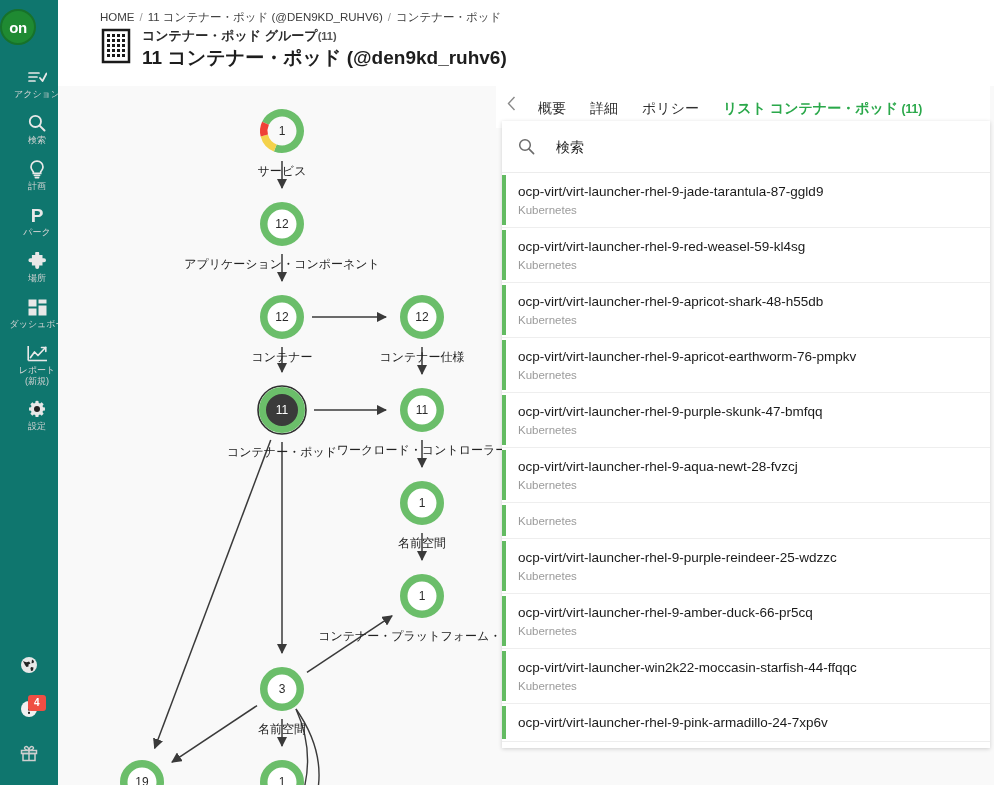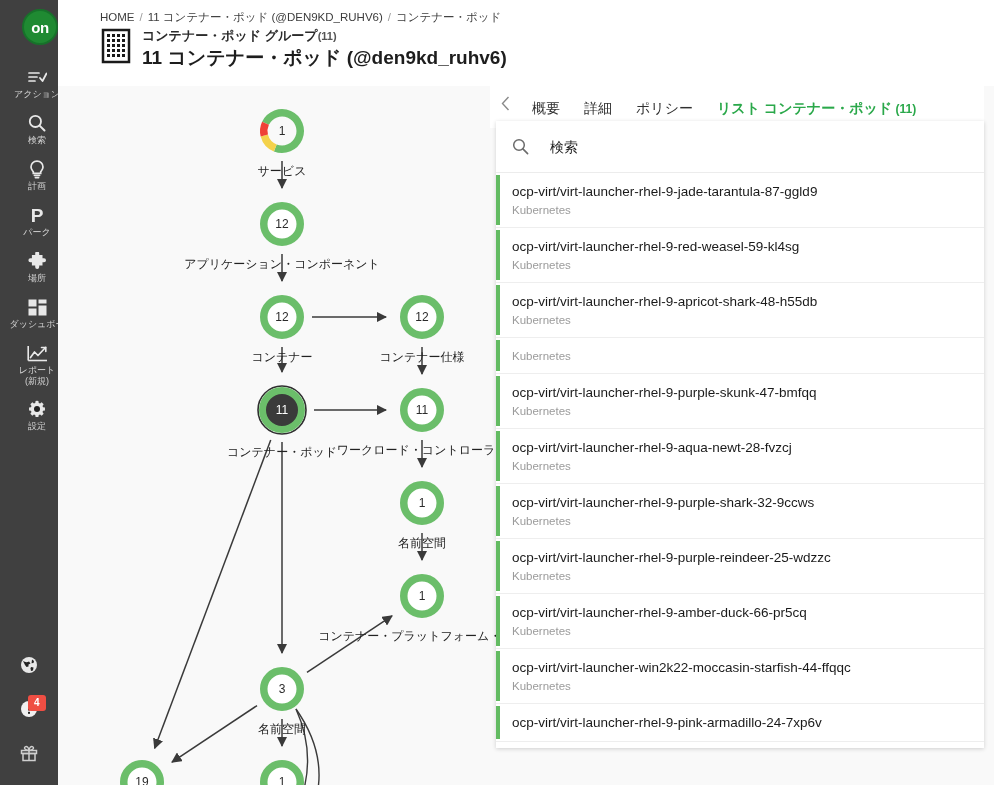--- a/index.html
+++ b/index.html
@@ -9,23 +9,23 @@
     overflow: hidden;
     background: #ffffff;
     font-family: "Liberation Sans", "DejaVu Sans", sans-serif;
   }
   #app { position: relative; width: 994px; height: 785px; overflow: hidden; }
 
   
   .sidebar {
     position: absolute; left: 0; top: 0;
     width: 58px; height: 785px;
-    background: #404040;
+    background: #0f766e;
     color: #dcdcdc;
-    display: flex; flex-direction: column; align-items: flex-end;
+    display: flex; flex-direction: column; align-items: flex-start;
   }
   .logo {
     margin-top: 9px; width: 36px; height: 36px; border-radius: 50%;
     background: #1f8a32;
     border: 2px solid #17722a;
     display: flex; align-items: center; justify-content: center;
     color: #ffffff; font-size: 15px; font-weight: bold; letter-spacing: -0.5px;
   }
   .nav-list { margin-top: 16px; width: 100%; }
   .nav-item {
@@ -78,21 +78,21 @@
     transform: translateX(-50%); text-align: center;
   }
   .node-num {
     position: absolute; font-size: 12px; color: #2b2b2b;
     transform: translate(-50%, -50%); font-weight: normal;
   }
   .node-num.selected { color: #ffffff; }
 
   
   .right-panel {
-    position: absolute; right: 10px; top: 86px;
+    position: absolute; right: 4px; top: 86px;
     width: 494px; height: 699px;
   }
   .tabbar {
     position: absolute; left: 0; top: 0; width: 494px; height: 42px;
     background: #ffffff; display: flex; align-items: flex-end;
   }
   .collapse-btn {
     width: 30px; height: 42px; display: flex; align-items: center; justify-content: center;
     color: #888; font-size: 15px; cursor: pointer; padding-bottom: 8px;
   }
@@ -415,32 +415,32 @@
           </div>
           <div class="list-item">
             <div class="item-title">ocp-virt/virt-launcher-rhel-9-red-weasel-59-kl4sg</div>
             <div class="item-sub">Kubernetes</div>
           </div>
           <div class="list-item">
             <div class="item-title">ocp-virt/virt-launcher-rhel-9-apricot-shark-48-h55db</div>
             <div class="item-sub">Kubernetes</div>
           </div>
           <div class="list-item">
+            <div class="item-title">ocp-virt/virt-launcher-rhel-9-apricot-earthworm-76-pmpkv</div>
             <div class="item-sub">Kubernetes</div>
           </div>
           <div class="list-item">
             <div class="item-title">ocp-virt/virt-launcher-rhel-9-purple-skunk-47-bmfqq</div>
             <div class="item-sub">Kubernetes</div>
           </div>
           <div class="list-item">
             <div class="item-title">ocp-virt/virt-launcher-rhel-9-aqua-newt-28-fvzcj</div>
             <div class="item-sub">Kubernetes</div>
           </div>
           <div class="list-item">
-            <div class="item-title">ocp-virt/virt-launcher-rhel-9-purple-shark-32-9ccws</div>
             <div class="item-sub">Kubernetes</div>
           </div>
           <div class="list-item">
             <div class="item-title">ocp-virt/virt-launcher-rhel-9-purple-reindeer-25-wdzzc</div>
             <div class="item-sub">Kubernetes</div>
           </div>
           <div class="list-item">
             <div class="item-title">ocp-virt/virt-launcher-rhel-9-amber-duck-66-pr5cq</div>
             <div class="item-sub">Kubernetes</div>
           </div>

